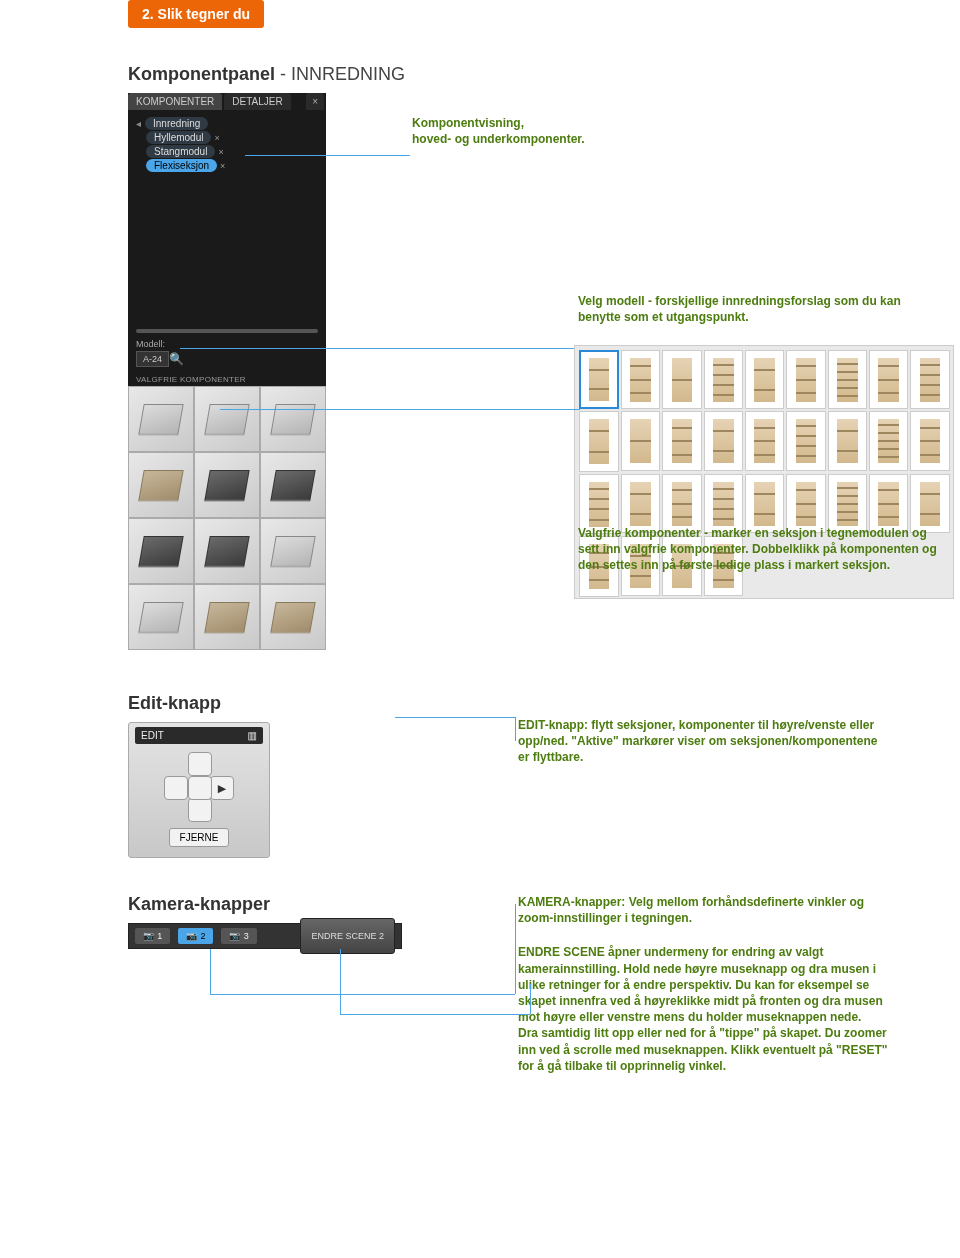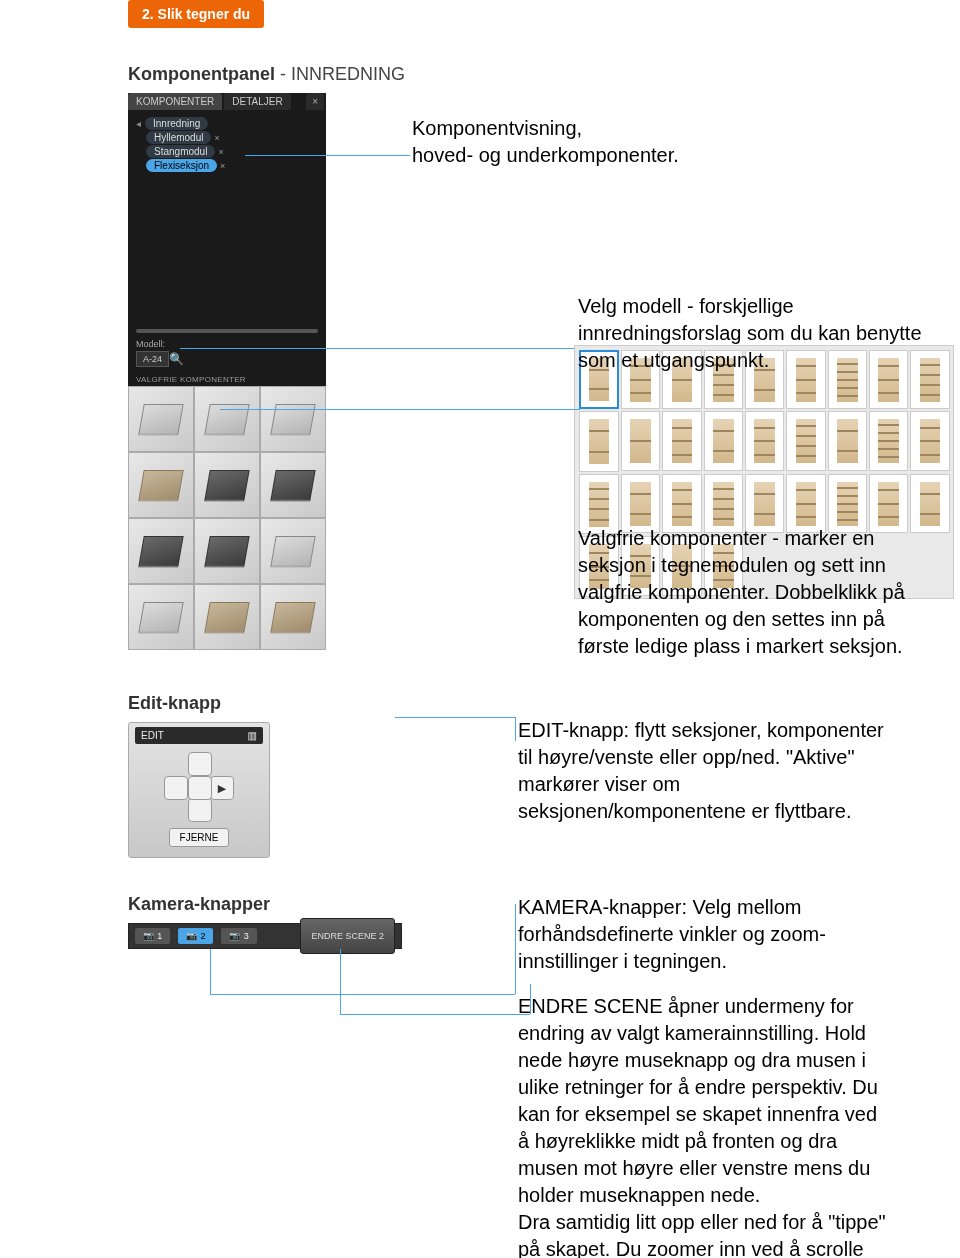--- a/index.html
+++ b/index.html
@@ -94,21 +94,21 @@
     background:linear-gradient(#e6d3b5,#d2b88c);
     display:flex; flex-direction:column; justify-content:space-around;
     padding:2px 0;
   }
   .gcell .mini div { height:2px; background:#9e875f; }
 
   
   .conn { position:absolute; border-top:1px solid #4aa6e8; height:0; }
 
   
-  .ann { color:#000000; font-size:20px; line-height:1.35; }
+  .ann { color:#4d7c0f; font-size:12px; line-height:1.35;font-weight:bold; }
 
   
   .edit-widget {
     width:128px; background:linear-gradient(#e4e4e4,#c8c8c8);
     border:1px solid #aaa; padding:4px 6px 10px; border-radius:3px;
   }
   .edit-widget .head { background:#2a2a2a; color:#eee; font-size:10px; padding:3px 6px; border-radius:2px; display:flex; justify-content:space-between; align-items:center;gap:40px; }
   .dpad { position:relative; width:70px; height:70px; margin:8px auto 6px; }
   .dpad .btn { position:absolute; width:22px; height:22px; background:#f2f2f2; border:1px solid #999; border-radius:4px; }
   .dpad .up { top:0; left:24px; }

